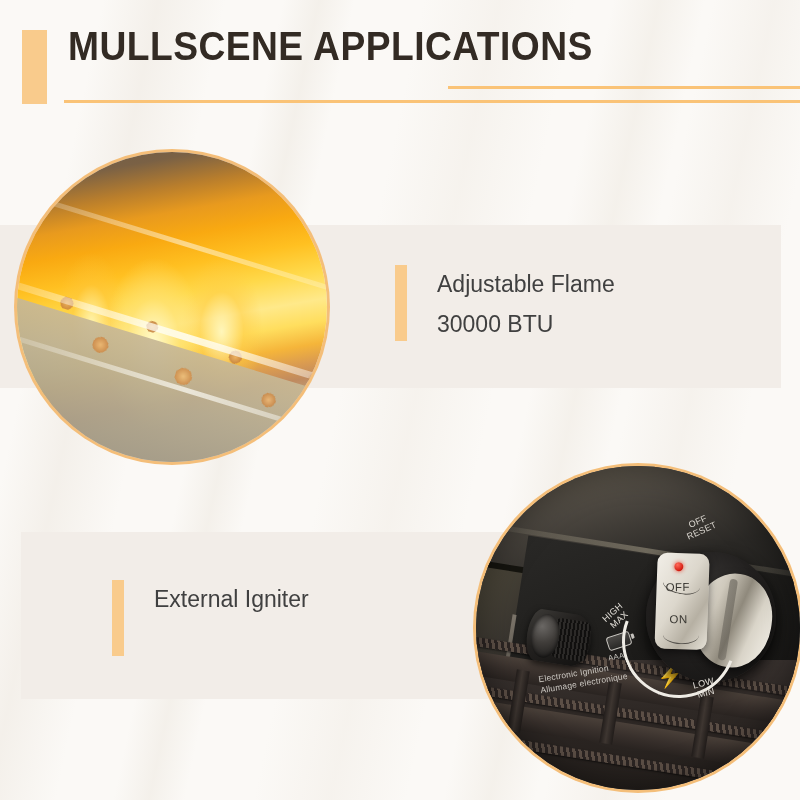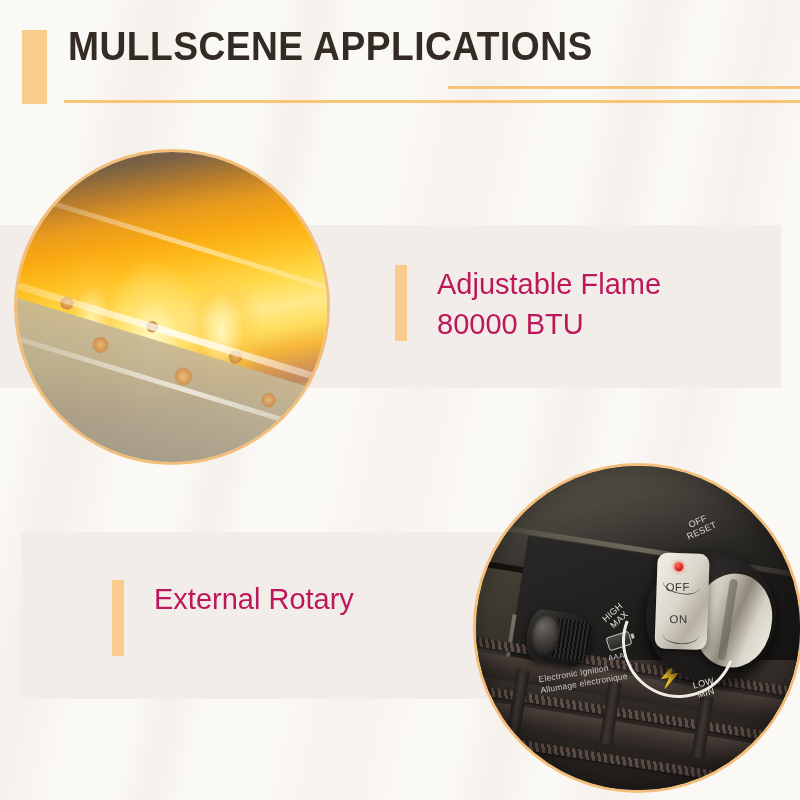--- a/index.html
+++ b/index.html
@@ -33,21 +33,21 @@
   .rule-top{left:448px;top:86px;width:352px;}
   .rule-main{left:64px;top:100px;width:736px;}
 
   
   .panel{position:absolute;background:#F2EDE8;}
   .panel-1{left:-10px;top:225px;width:791px;height:163px;}
   .panel-2{left:21px;top:532px;width:600px;height:167px;}
   .accent{position:absolute;width:12px;background:#F9CB8C;}
   .accent-1{left:395px;top:265px;height:76px;}
   .accent-2{left:112px;top:580px;height:76px;}
-  .feat-text{position:absolute;color:#be185d;font-size:29px;line-height:40px;font-weight:400;}
+  .feat-text{position:absolute;color:#404040;font-size:23px;line-height:40px;font-weight:400;}
   .feat-1{left:437px;top:264px;}
   .feat-2{left:154px;top:579px;}
 
   
   .photo{position:absolute;border-radius:50%;overflow:hidden;
          box-shadow:0 0 0 3px #F4BE79;}
   
   .photo-flame{left:17px;top:152px;width:310px;height:310px;}
   .flame-img{position:absolute;inset:0;
     background:
@@ -185,36 +185,36 @@
 
   <div class="hdr-bar"></div>
   <div class="hdr-title">MULLSCENE APPLICATIONS</div>
   <div class="rule rule-top"></div>
   <div class="rule rule-main"></div>
 
   <div class="panel panel-1"></div>
   <div class="accent accent-1"></div>
   <div class="feat-text feat-1">
     <div>Adjustable Flame</div>
-    <div>80000 BTU</div>
+    <div>30000 BTU</div>
   </div>
 
   <div class="photo photo-flame">
     <div class="flame-img"></div>
     <div class="flame-deck"></div>
     <div class="flame-embers"></div>
     <div class="flame-bar fb1"></div>
     <div class="flame-bar fb2"></div>
     <div class="flame-bar fb3"></div>
   </div>
 
   <div class="panel panel-2"></div>
   <div class="accent accent-2"></div>
   <div class="feat-text feat-2">
-    <div>External Rotary</div>
+    <div>External Igniter</div>
   </div>
 
   <div class="photo photo-knob">
     <div class="knob-img">
       <div class="kb-top"></div>
       <div class="kb-side"></div>
       <div class="kb-sidelip"></div>
       <div class="kb-face"></div>
       <div class="kb-edge"></div>
       <div class="kb-rail"></div>

